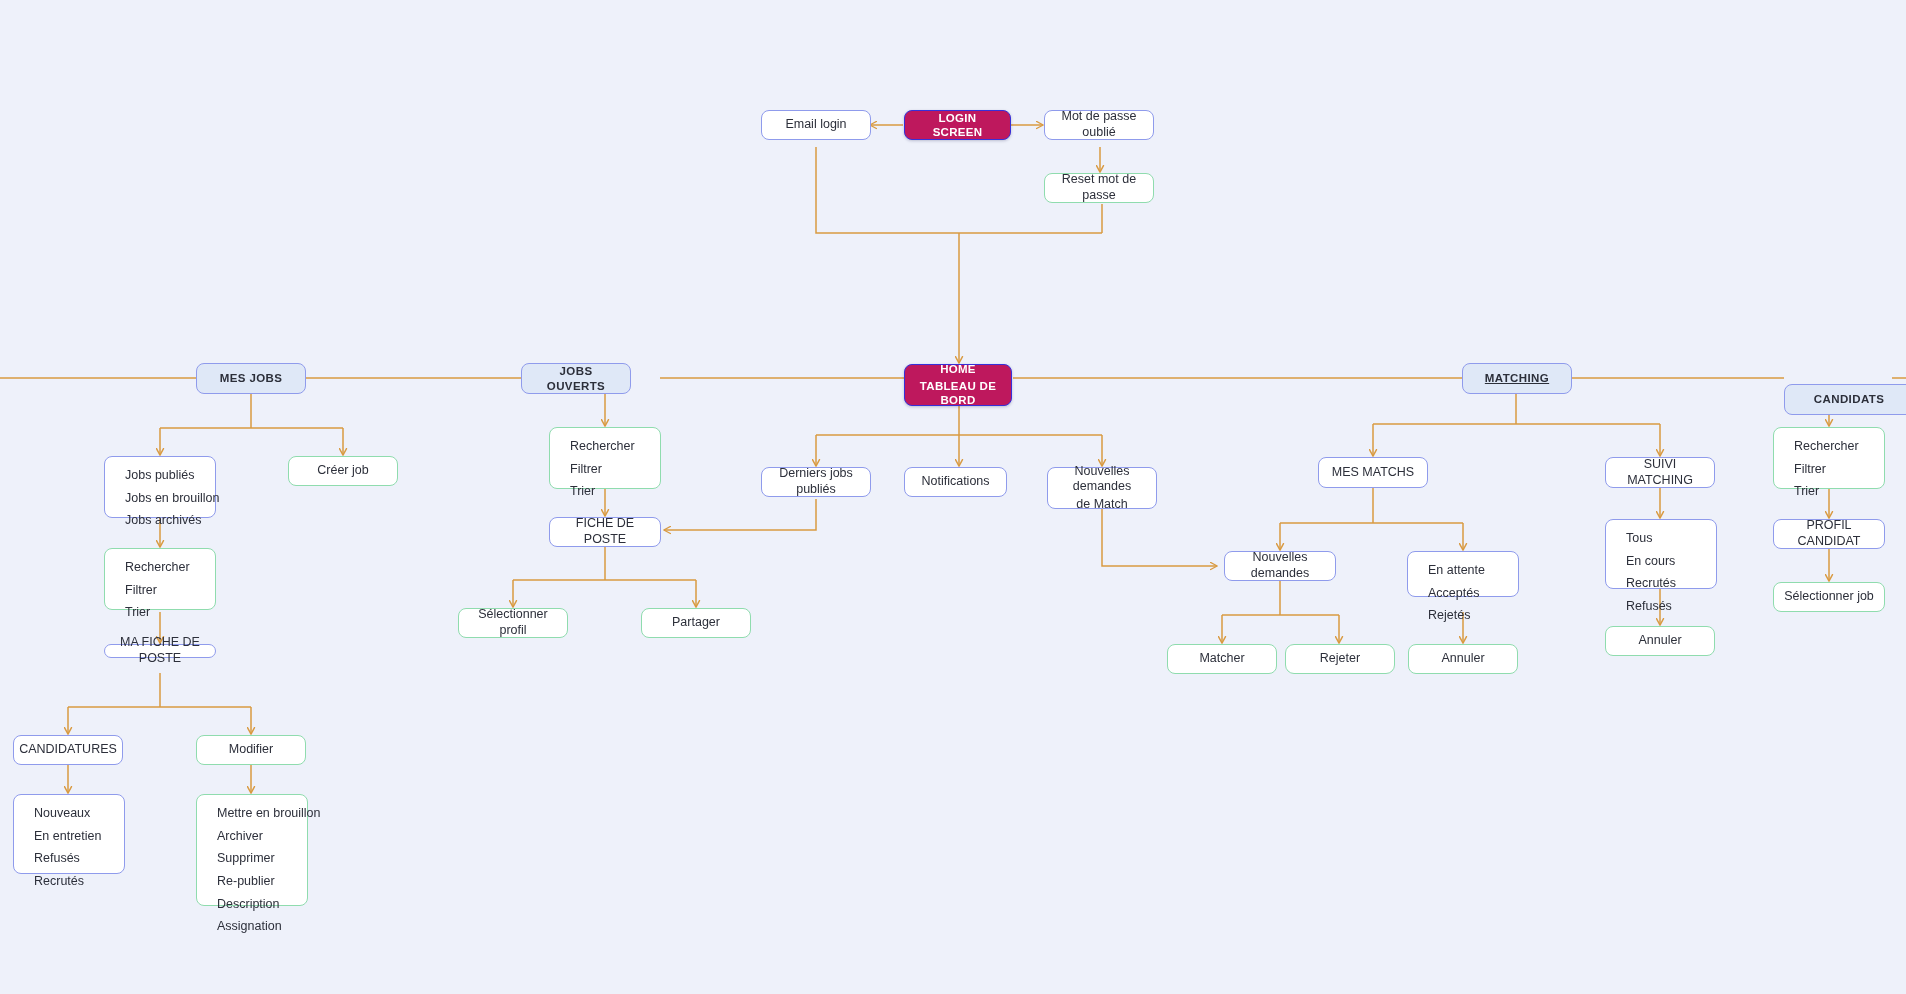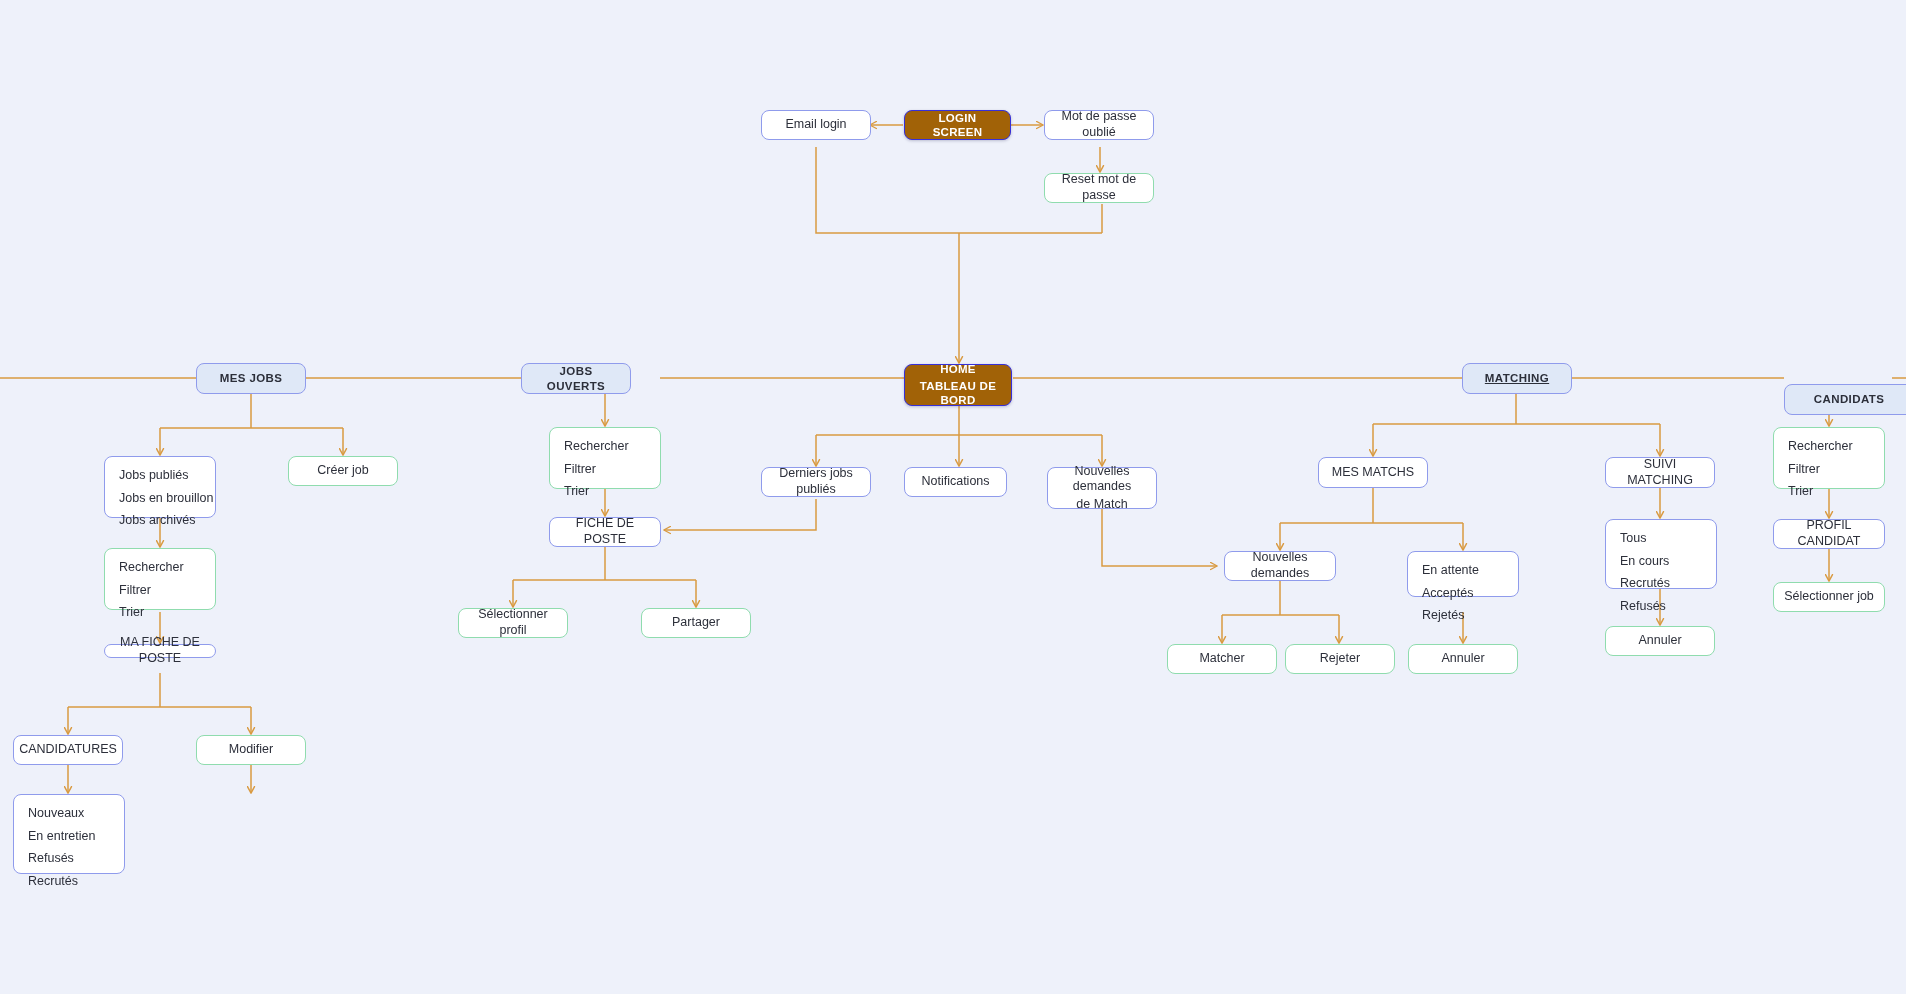--- a/index.html
+++ b/index.html
@@ -23,21 +23,21 @@
     align-items:center;
     justify-content:center;
     text-align:center;
     color:#2c2f3a;
     font-size:12.5px;
     line-height:1.25;
     z-index:2;
   }
   .node.green{border-color:#8fdcae;}
   .node.primary{
-    background:#a16207;
+    background:#be185d;
     border-color:#3730d8;
     color:#ffffff;
     font-weight:bold;
     letter-spacing:.3px;
     font-size:11.5px;
     box-shadow:0 1px 3px rgba(40,40,90,.25);
   }
   .node.section{
     background:#dfe8f7;
     border-color:#8f9bec;
@@ -46,20 +46,21 @@
     letter-spacing:.4px;
   }
   .node .inner{padding:0 10px;}
   .node .ml{display:block;}
 
   
   .node.list{
     align-items:flex-start;
     justify-content:flex-start;
     text-align:left;
+    padding-left:6px;
   }
   .node.list .inner{
     padding:11px 14px;
     display:flex;
     flex-direction:column;
     gap:7px;
     width:100%;
   }
   .node.list .li{font-size:12.5px;color:#2c2f3a;white-space:nowrap;}
   .two-line{display:flex;flex-direction:column;gap:2px;}
@@ -232,20 +233,30 @@
 
   <div class="node list" style="left:13px;top:794px;width:112px;height:80px;">
     <span class="inner">
       <span class="li">Nouveaux</span>
       <span class="li">En entretien</span>
       <span class="li">Refusés</span>
       <span class="li">Recrutés</span>
     </span>
   </div>
 
+  <div class="node list green" style="left:196px;top:794px;width:112px;height:112px;">
+    <span class="inner">
+      <span class="li">Mettre en brouillon</span>
+      <span class="li">Archiver</span>
+      <span class="li">Supprimer</span>
+      <span class="li">Re-publier</span>
+      <span class="li">Description</span>
+      <span class="li">Assignation</span>
+    </span>
+  </div>
 
   <div class="node list green" style="left:549px;top:427px;width:112px;height:62px;">
     <span class="inner">
       <span class="li">Rechercher</span>
       <span class="li">Filtrer</span>
       <span class="li">Trier</span>
     </span>
   </div>
 
   <div class="node" style="left:549px;top:517px;width:112px;height:30px;">

